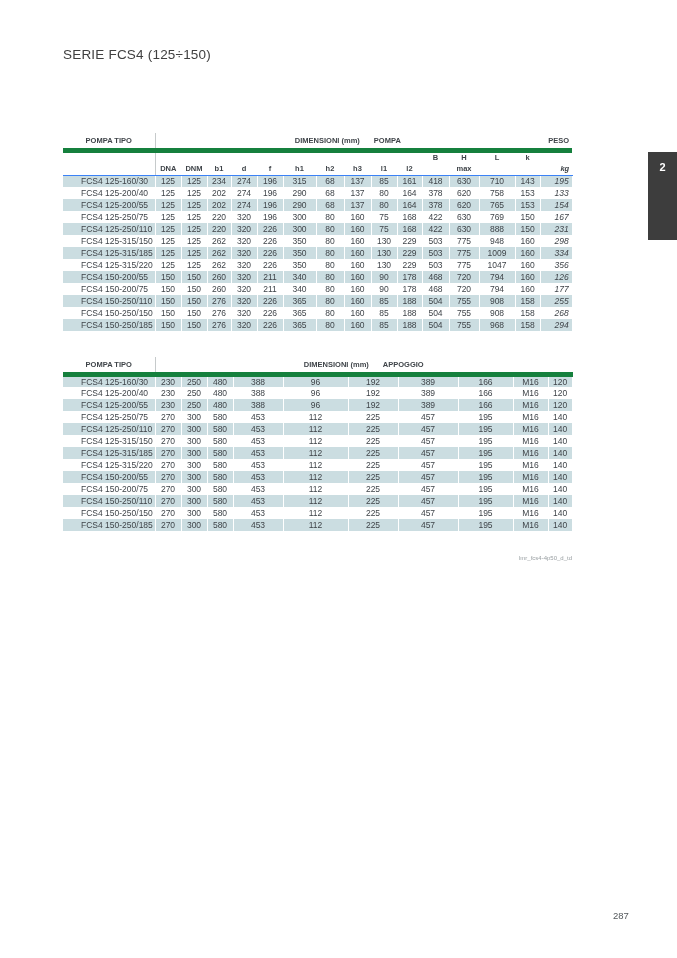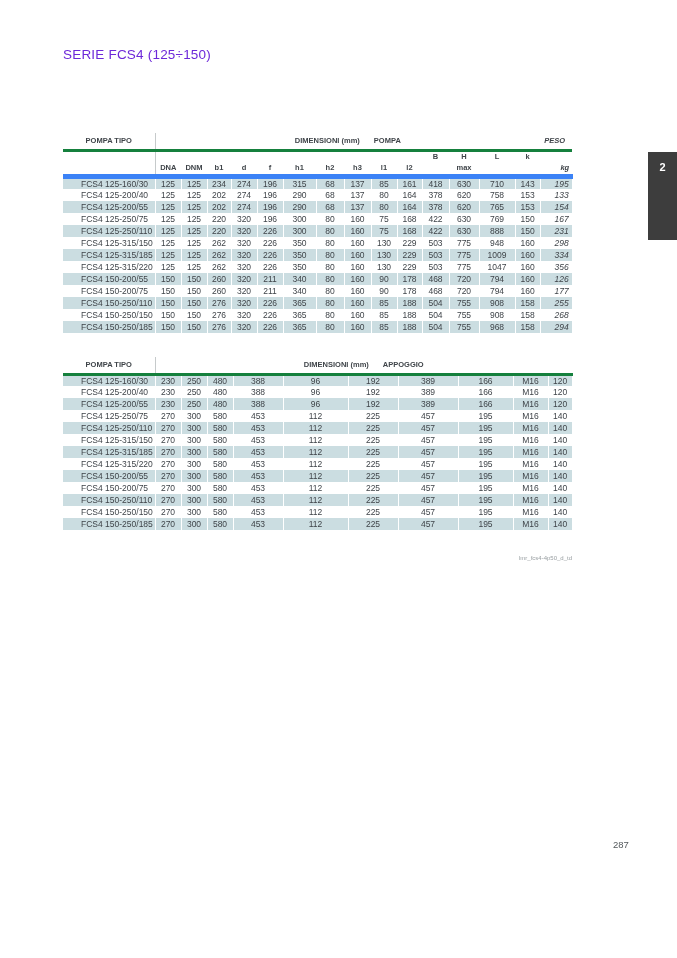--- a/index.html
+++ b/index.html
@@ -1,47 +1,47 @@
 <!DOCTYPE html>
 <html style="--shade: #cbdde1; --tab: #3d3d3d;"><head>
 <meta charset="utf-8">
 <style>
   * { box-sizing: border-box; }
   html, body { margin: 0; padding: 0; }
   body { font-family: "Liberation Sans", sans-serif; background: #ffffff; }
 
   .page { position: relative; width: 677px; height: 958px; background: #ffffff; overflow: hidden; }
 
-  .title-block { position: absolute; left: 63px; top: 47px; color: #6d28d9; font-size: 13.5px; line-height: 16.5px; font-weight: 400; letter-spacing: 0.2px; text-align: center; }
+  .title-block { position: absolute; left: 63px; top: 47px; color: #404040; font-size: 13.5px; line-height: 16.5px; font-weight: 400; letter-spacing: 0.2px; text-align: center; }
 
   .side-tab { position: absolute; right: 0; top: 152px; width: 29px; height: 88px; background: var(--tab, #3d3d3d); }
   .side-tab .num { display: block; text-align: center; margin-top: 9px; color: #ffffff; font-size: 11px; font-weight: bold; }
 
   table.dim-table { position: absolute; left: 63px; border-collapse: collapse; table-layout: fixed; width: 509px; color: #3f4449; }
   #table1 { top: 133px; }
   #table2 { top: 357px; }
 
   .dim-table th { padding: 0; font-size: 7.5px; font-weight: bold; color: #3f4449; text-align: center; }
   .dim-table tr.head-top { height: 17px; }
-  .dim-table tr.head-top th { border-bottom: 3px solid #15803d; vertical-align: middle; }
+  .dim-table tr.head-top th { border-bottom: 5px solid #15803d; vertical-align: middle; }
   .dim-table th.corner { border-right: 1px solid #c6cacb; }
   .dim-table th.group span + span { margin-left: 14px; }
-  .dim-table th.peso { text-align: center; padding-right: 3px; font-style: italic; }
+  .dim-table th.peso { text-align: right; padding-right: 3px; }
   .dim-table tr.head-sub { height: 11px; }
   #table2 tr.head-sub { height: 20px; }
   .dim-table tr.head-sub th { vertical-align: bottom; padding-bottom: 2px; }
-  .dim-table tr.head-sub.last th { border-bottom: 5px solid #3b82f6; }
+  .dim-table tr.head-sub.last th { border-bottom: 1px solid #3b82f6; }
 
   .dim-table td { padding: 0; height: 12px; font-size: 8.5px; text-align: center; border-right: 1px solid #ffffff; vertical-align: middle; }
   .dim-table td.name { text-align: left; padding-left: 18px; }
   .dim-table td.kg, .dim-table th.kg { text-align: right; padding-right: 3px; font-style: italic; }
   .dim-table tr.shaded td { background: var(--shade, #cbdde1); }
 
   .footnote { position: absolute; left: 63px; top: 555px; width: 509px; text-align: right; font-size: 6px; color: #9aa0a3; }
-  .page-number { position: absolute; left: 613px; top: 839px; font-size: 9.5px; color: #53585b; }
+  .page-number { position: absolute; left: 613px; top: 910px; font-size: 9.5px; color: #53585b; }
 </style>
 </head>
 <body>
 
 <div class="page">
 
   <div class="side-tab">
     <span class="num">2</span>
   </div>
 

